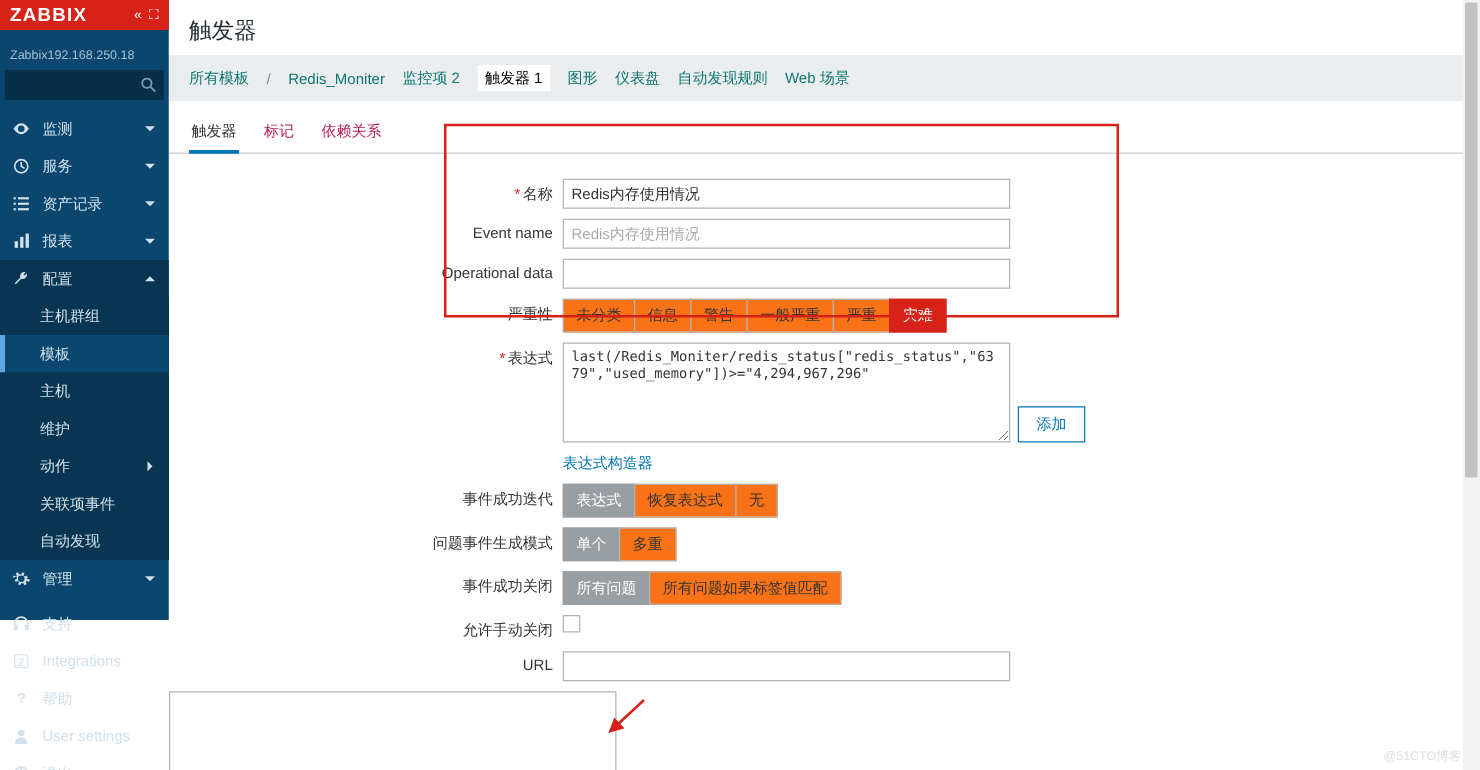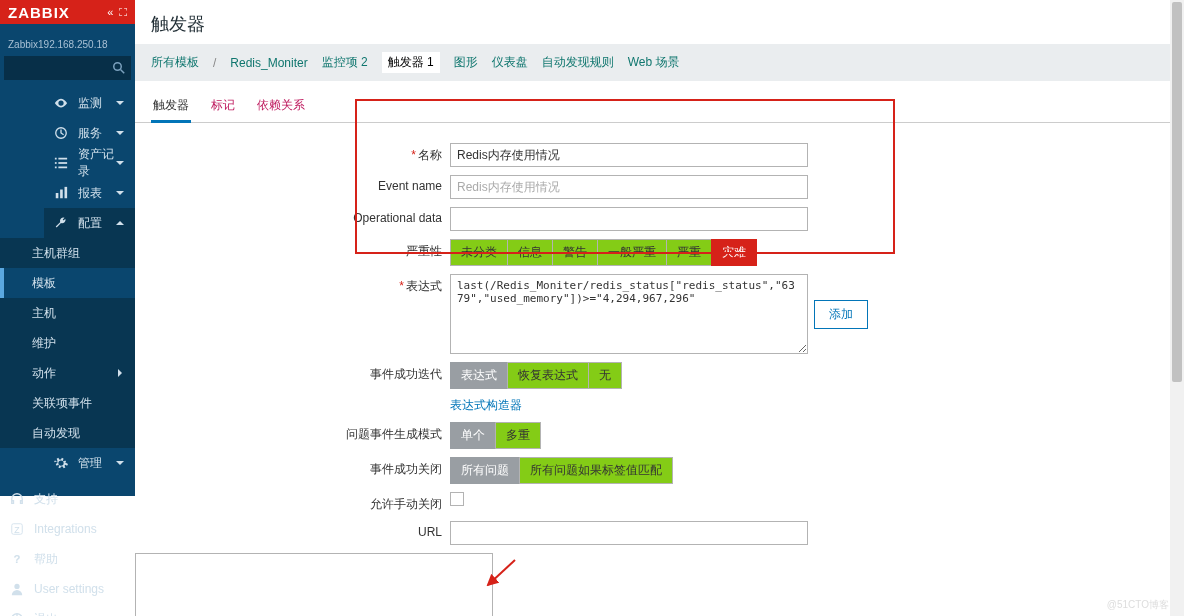--- a/index.html
+++ b/index.html
@@ -5,48 +5,48 @@
 * { box-sizing: border-box; margin: 0; padding: 0; font-family: Arial, "Microsoft YaHei", sans-serif; }
 body { background: #fff; width: 1184px; height: 616px; overflow: hidden; position: relative; font-size: 12px; }
 .sidebar { position: absolute; left: 0; top: 0; width: 135px; height: 496px; background: #0a466e; color: #d1e0eb; }
 .logo-row { background: #d62219; height: 24px; padding: 2px 8px; display: flex; align-items: center; justify-content: space-between; }
 .logo-text { color: #fff; font-weight: bold; font-size: 15px; letter-spacing: 1px; }
 .logo-icons { color: #fff; font-size: 11px; display: flex; gap: 6px; }
 .server-info { font-size: 10px; color: #a8c0d4; padding: 15px 8px 6px; }
 .search-box { margin: 0 4px 8px; background: #072f48; height: 24px; display: flex; align-items: center; padding: 0 6px; justify-content: flex-end; }
 .search-box svg { width: 12px; height: 12px; }
 .nav-item { display: flex; align-items: center; height: 30px; padding: 0 10px; cursor: pointer; position: relative; color: #d1e0eb; }
-.nav-item.top-level { justify-content: space-between; margin-left: 44px; }
+.nav-item.top-level { justify-content: space-between; }
 .nav-item svg.ico { width: 14px; height: 14px; margin-right: 10px; flex-shrink: 0; }
 .nav-item .chev { width: 10px; height: 10px; }
 .nav-label-wrap { display: flex; align-items: center; flex: 1; }
 .nav-sub { padding-left: 32px; background: #083652; }
 .nav-sub.selected::before { content: ""; position: absolute; left: 0; top: 0; bottom: 0; width: 4px; background: #5ba8e0; }
 .nav-sub.selected { background: #0a466e; }
 .sub-section { background: #072f48; }
 .content { position: absolute; left: 135px; top: 0; right: 14px; bottom: 0; background: #fff; overflow: auto; }
 .page-title { font-size: 18px; color: #1f2c33; padding: 12px 16px 8px; }
 .breadcrumb-bar { background: #eaedef; padding: 8px 16px; display: flex; gap: 14px; font-size: 12px; flex-wrap: wrap; align-items: center; }
 .breadcrumb-bar a { color: #0f766e; text-decoration: none; cursor: pointer; }
 .breadcrumb-bar .sep { color: #888; }
 .breadcrumb-bar .active-crumb { background: #fff; padding: 2px 6px; }
 .tabs { display: flex; gap: 18px; padding: 10px 16px 0; border-bottom: 1px solid #ccc; }
 .tab { padding: 6px 2px; color: #be185d; cursor: pointer; font-size: 12px; }
 .tab.active { color: #333; border-bottom: 3px solid #0275b8; margin-bottom: -1px; }
 .form { padding: 20px 0 20px 0; }
 .form-row { display: flex; align-items: flex-start; margin-bottom: 8px; }
 .form-label { width: 315px; text-align: right; padding-right: 8px; padding-top: 4px; color: #333; font-size: 12px; }
 .form-label .req { color: #d62219; margin-right: 2px; }
-.form-ctrl { display: flex; align-items: center; gap: 6px; }
+.form-ctrl { display: flex; align-items: flex-end; gap: 6px; }
 input[type=text], textarea { border: 1px solid #b3b3b3; padding: 4px 6px; font-size: 12px; color: #333; }
 input[type=text] { width: 358px; height: 24px; }
 input[type=text]::placeholder { color: #aaa; }
 textarea { width: 358px; resize: both; font-family: monospace; font-size: 11px; }
 .seg-group { display: flex; }
-.seg { border: 1px solid #b3b3b3; padding: 4px 10px; font-size: 12px; cursor: pointer; background: #84cc16; margin-left: -1px; color: #333; }
+.seg { border: 1px solid #b3b3b3; padding: 4px 10px; font-size: 12px; cursor: pointer; background: #f97316; margin-left: -1px; color: #333; }
 .seg:first-child { margin-left: 0; }
 .seg.sev-sel { background: #d62219; color: #fff; border-color: #d62219; }
 .seg.sel { background: #999ea3; color: #fff; border-color: #999ea3; }
 .btn { border: 1px solid #0275b8; background: #fff; color: #0275b8; padding: 5px 14px; font-size: 12px; cursor: pointer; }
 .link { color: #0275b8; font-size: 12px; cursor: pointer; text-decoration: none; }
 .highlight-box { border: 2px solid #d62219; position: absolute; left: 220px; top: 99px; width: 540px; height: 155px; pointer-events: none; }
 .checkbox { width: 14px; height: 14px; border: 1px solid #0275b8; display: inline-flex; align-items: center; justify-content: center; cursor: pointer; }
 .checkbox.empty { border-color: #b3b3b3; }
 .arrow-annot { position: absolute; left: 345px; top: 555px; pointer-events: none; }
 .scrollbar { position: absolute; right: 0; top: 0; width: 14px; height: 616px; background: #f1f1f1; }
@@ -262,34 +262,34 @@
       </div>
     </div>
     <div class="form-row">
       <div class="form-label"><span class="req">*</span><span>表达式</span></div>
       <div class="form-ctrl">
         <textarea rows="5" style="height: 80px;">last(/Redis_Moniter/redis_status["redis_status","6379","used_memory"])&gt;="4,294,967,296"</textarea>
         <button class="btn">添加</button>
       </div>
     </div>
     <div class="form-row">
+      <div class="form-label"></div>
+      <div class="form-ctrl">
+          <a class="link">表达式构造器</a>
+        </div>
+    </div>
+    <div class="form-row">
       <div class="form-label"><span>事件成功迭代</span></div>
       <div class="form-ctrl">
         <div class="seg-group">
           <div class="seg sel">表达式</div>
           <div class="seg">恢复表达式</div>
           <div class="seg">无</div>
         </div>
       </div>
-    </div>
-    <div class="form-row">
-      <div class="form-label"></div>
-      <div class="form-ctrl">
-          <a class="link">表达式构造器</a>
-        </div>
     </div>
     <div class="form-row">
       <div class="form-label"><span>问题事件生成模式</span></div>
       <div class="form-ctrl">
         <div class="seg-group">
           <div class="seg sel">单个</div>
           <div class="seg">多重</div>
         </div>
       </div>
     </div>

